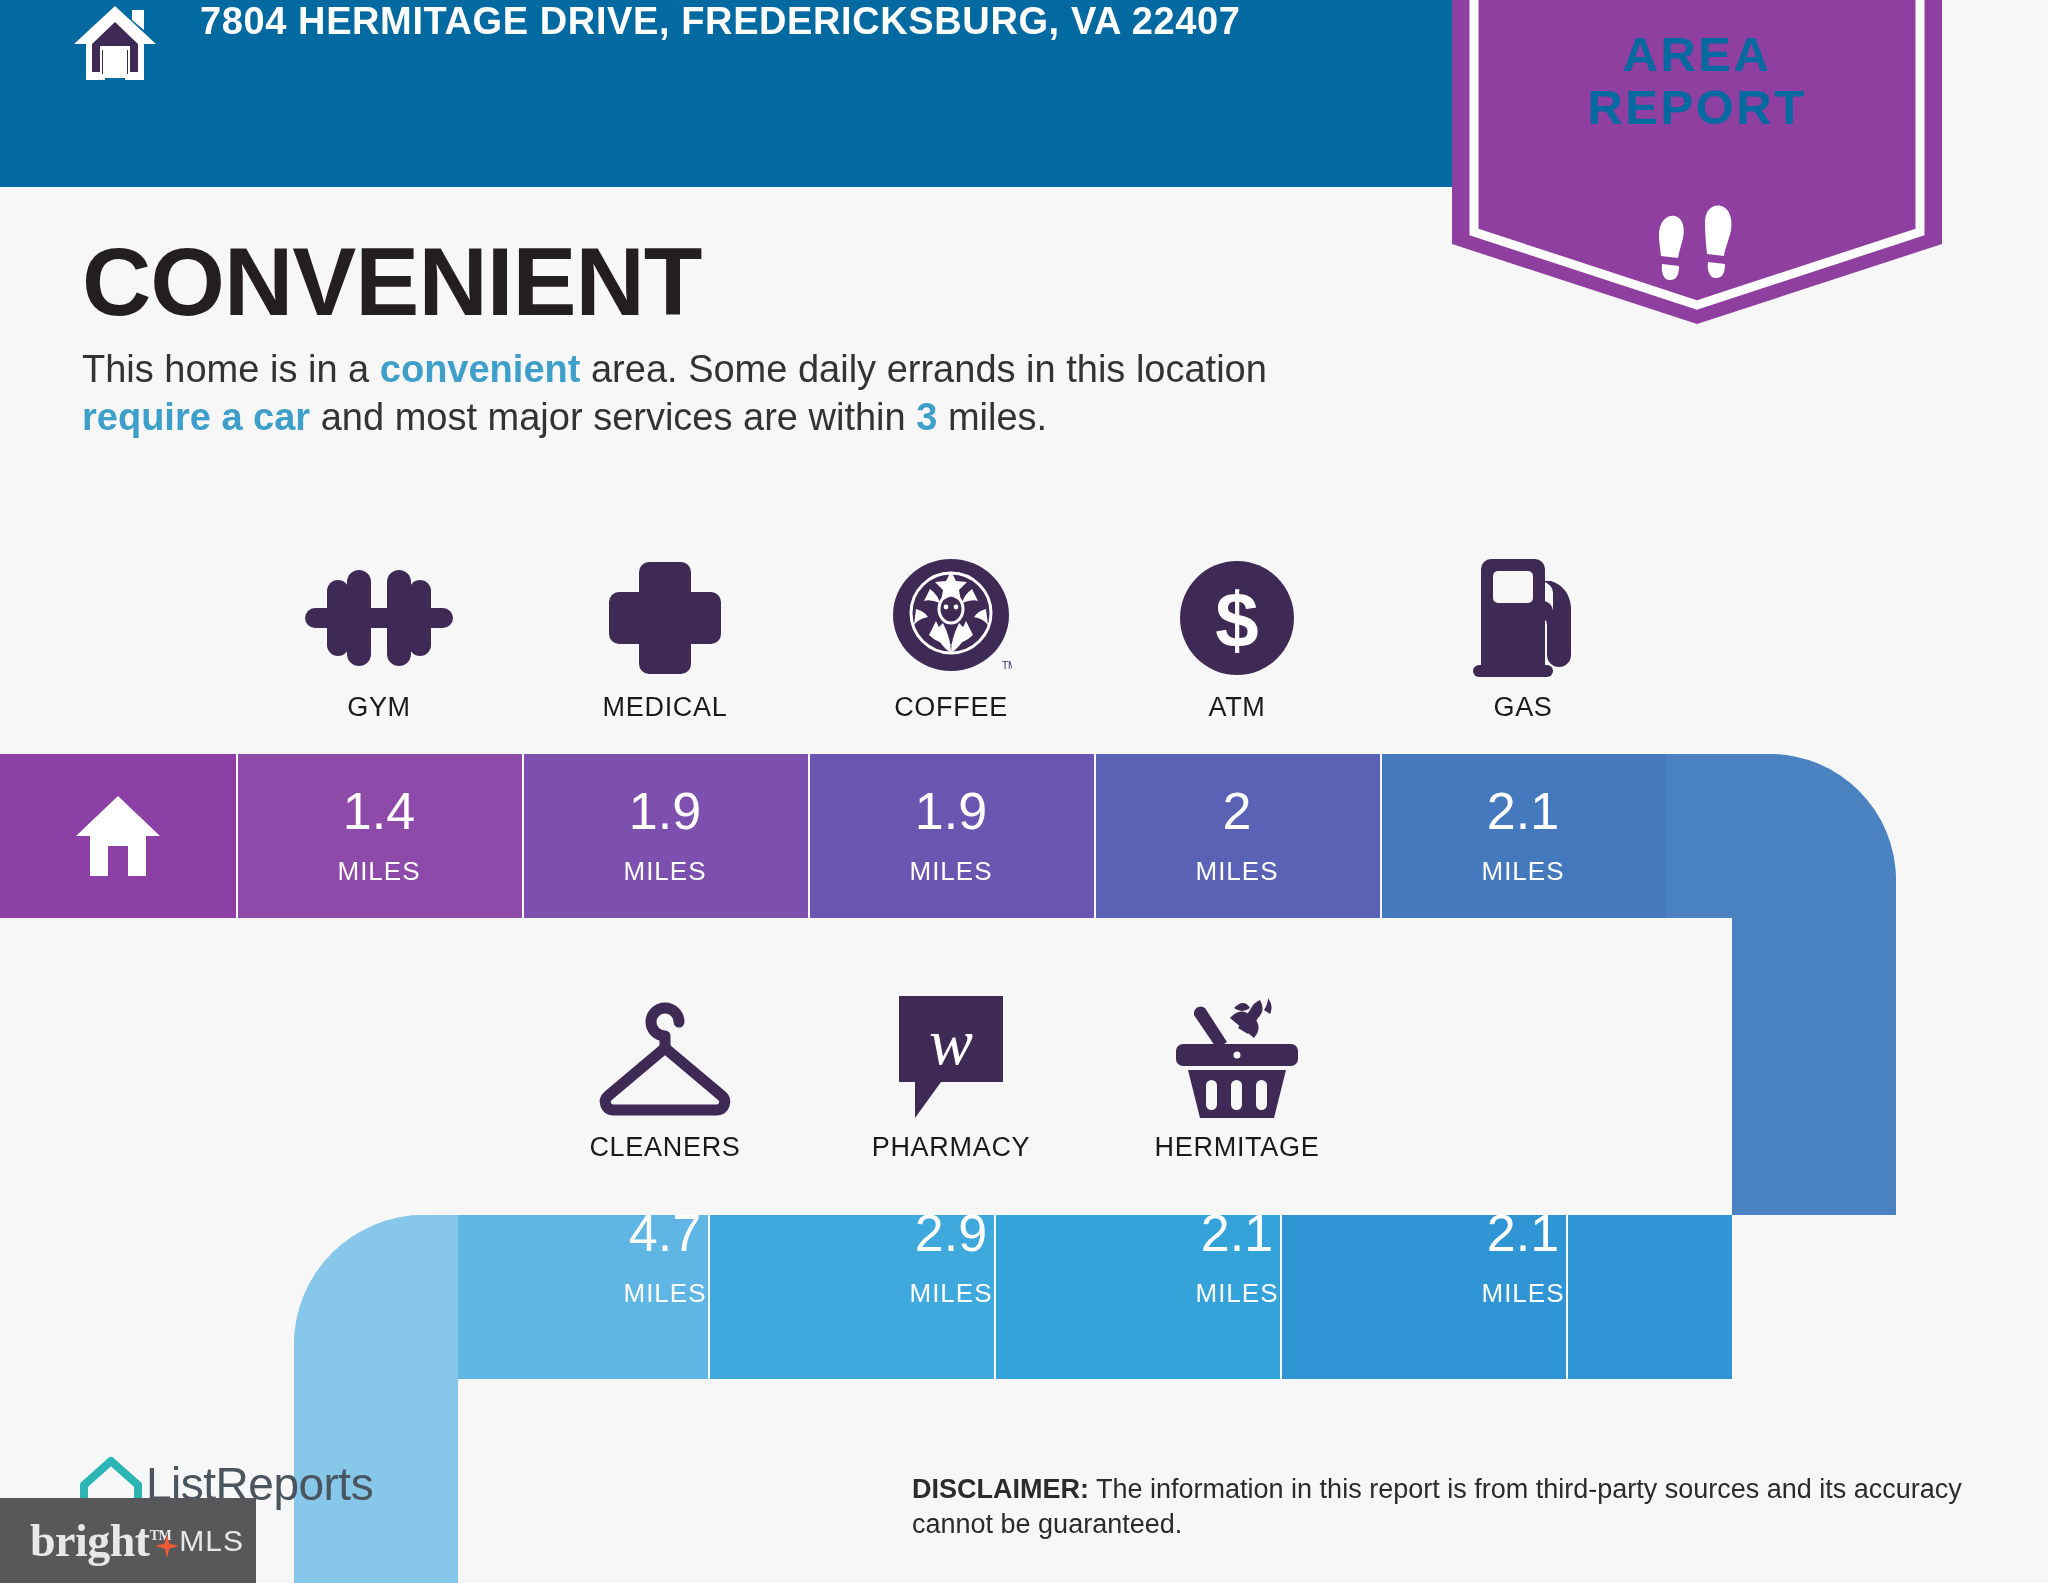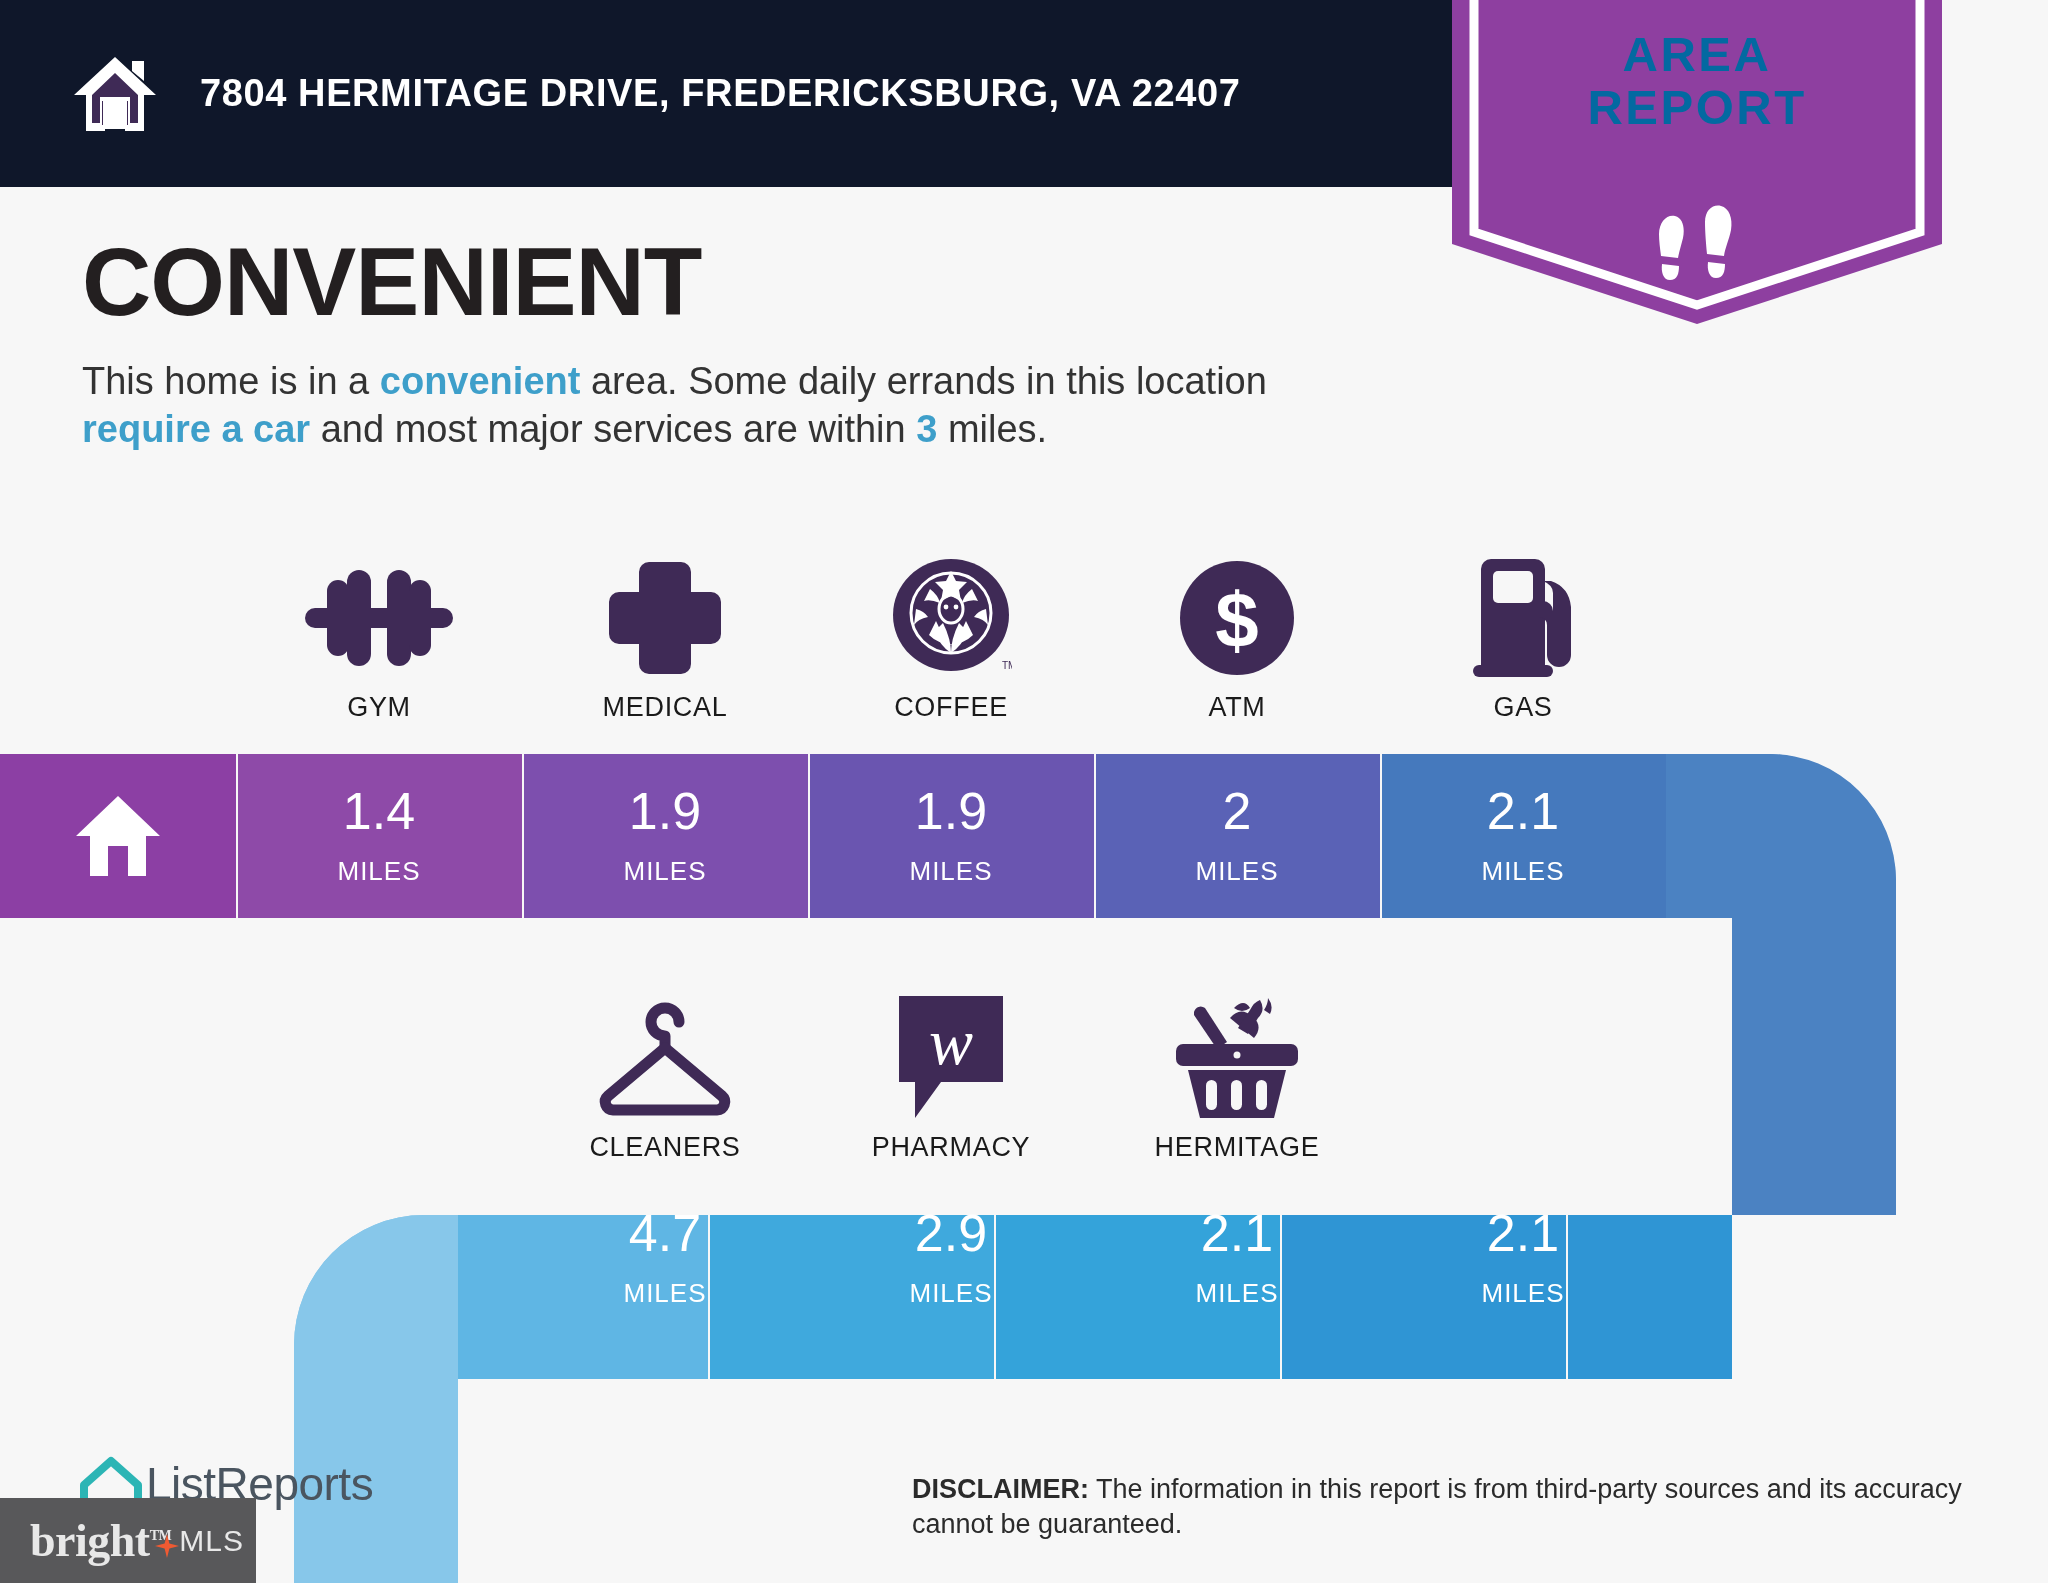--- a/index.html
+++ b/index.html
@@ -8,22 +8,22 @@
     font-family: "Liberation Sans", sans-serif;
     background: #f7f7f7;
     position: relative;
     overflow: hidden;
   }
 
   
   #header {
     position: absolute; left: 0; top: 0;
     width: 1556px; height: 187px;
-    background: #0f172a;
-    display: flex; align-items: center;
+    background: #0369a1;
+    display: flex; 
   }
   #header-home-icon { margin-left: 72px; width: 86px; height: 86px; flex: 0 0 auto; }
   #header-address {
     margin-left: 42px;
     color: #ffffff;
     font-size: 38px;
     font-weight: bold;
     letter-spacing: 0.6px;
     white-space: nowrap;
   }
@@ -47,21 +47,21 @@
     width: 92px; height: 86px;
   }
 
   
   #title-block { position: absolute; left: 82px; top: 232px; width: 1330px; }
   #page-title {
     font-size: 96px; font-weight: bold; color: #231f20;
     letter-spacing: -1px; line-height: 1.05;
   }
   #summary {
-    margin-top: 24px;
+    margin-top: 12px;
     font-size: 38px; color: #333333; line-height: 1.28;
     max-width: 1290px;
   }
   #summary b { color: #3e9fca; font-weight: bold; }
 
   
   .icon-row { position: absolute; display: flex; }
   .icon-cell {
     width: 286px;
     display: flex; flex-direction: column;

